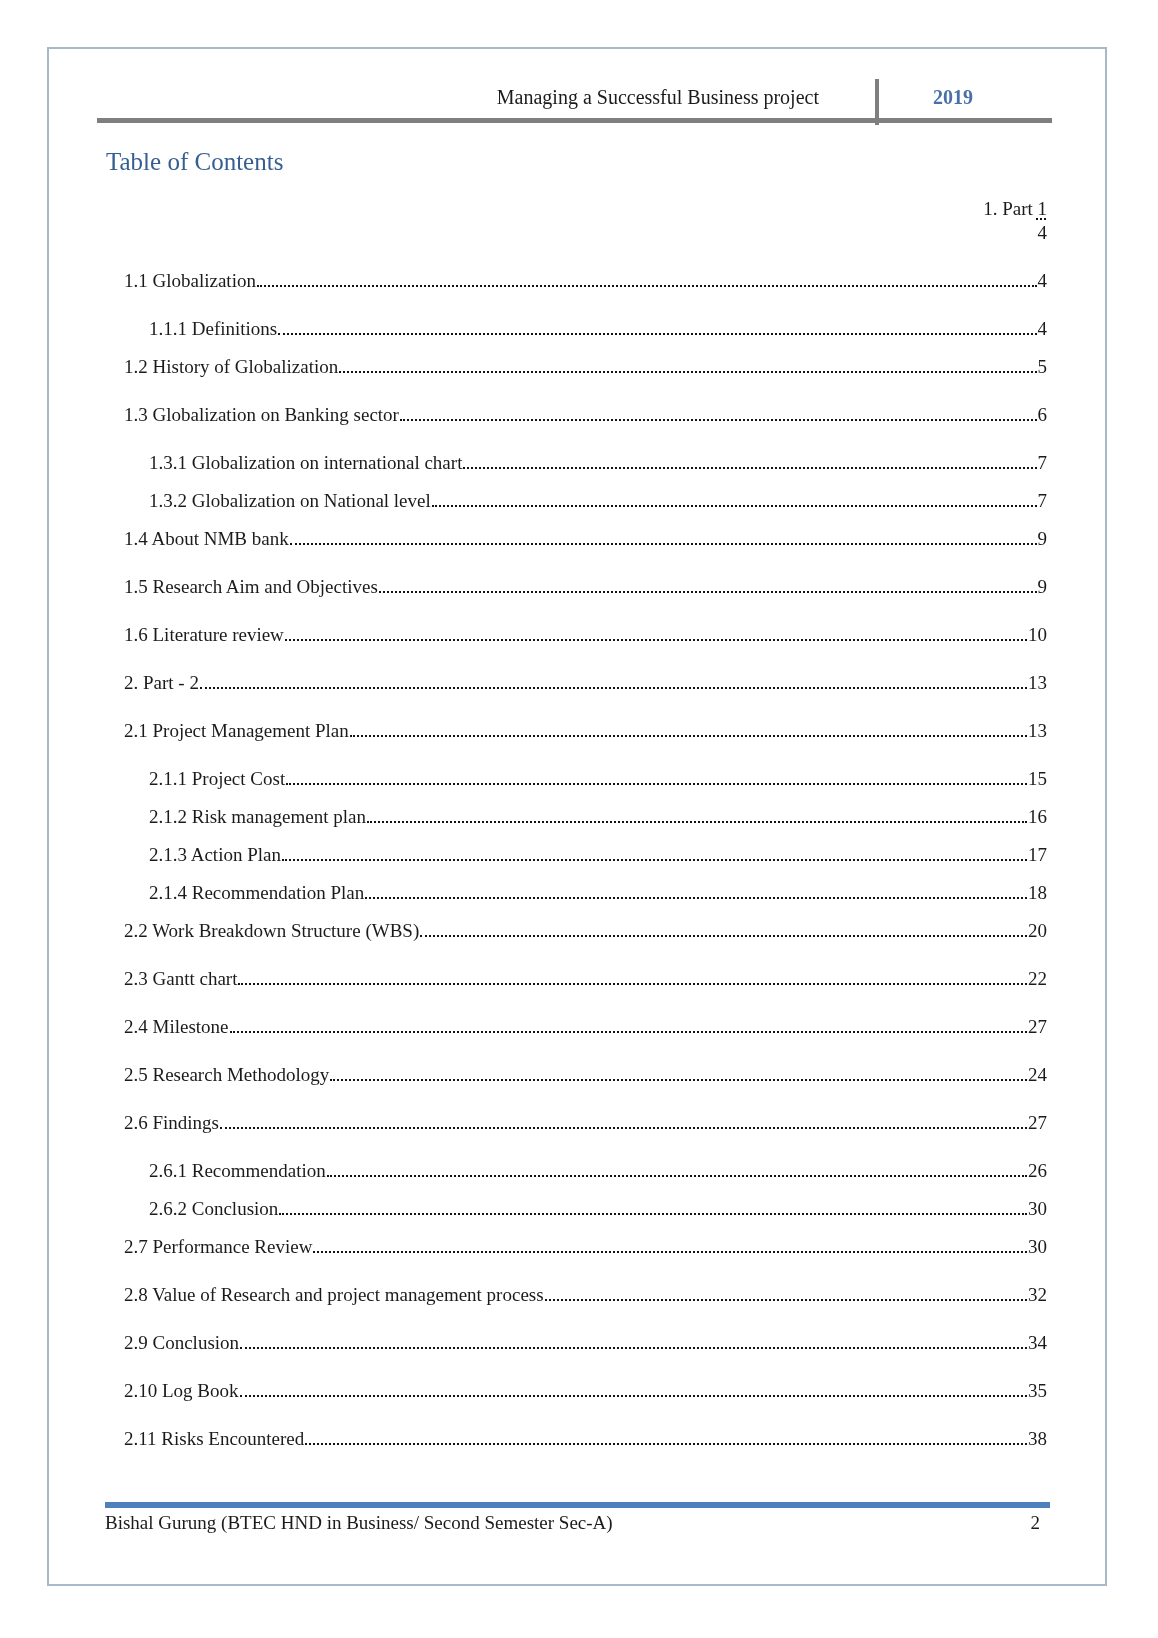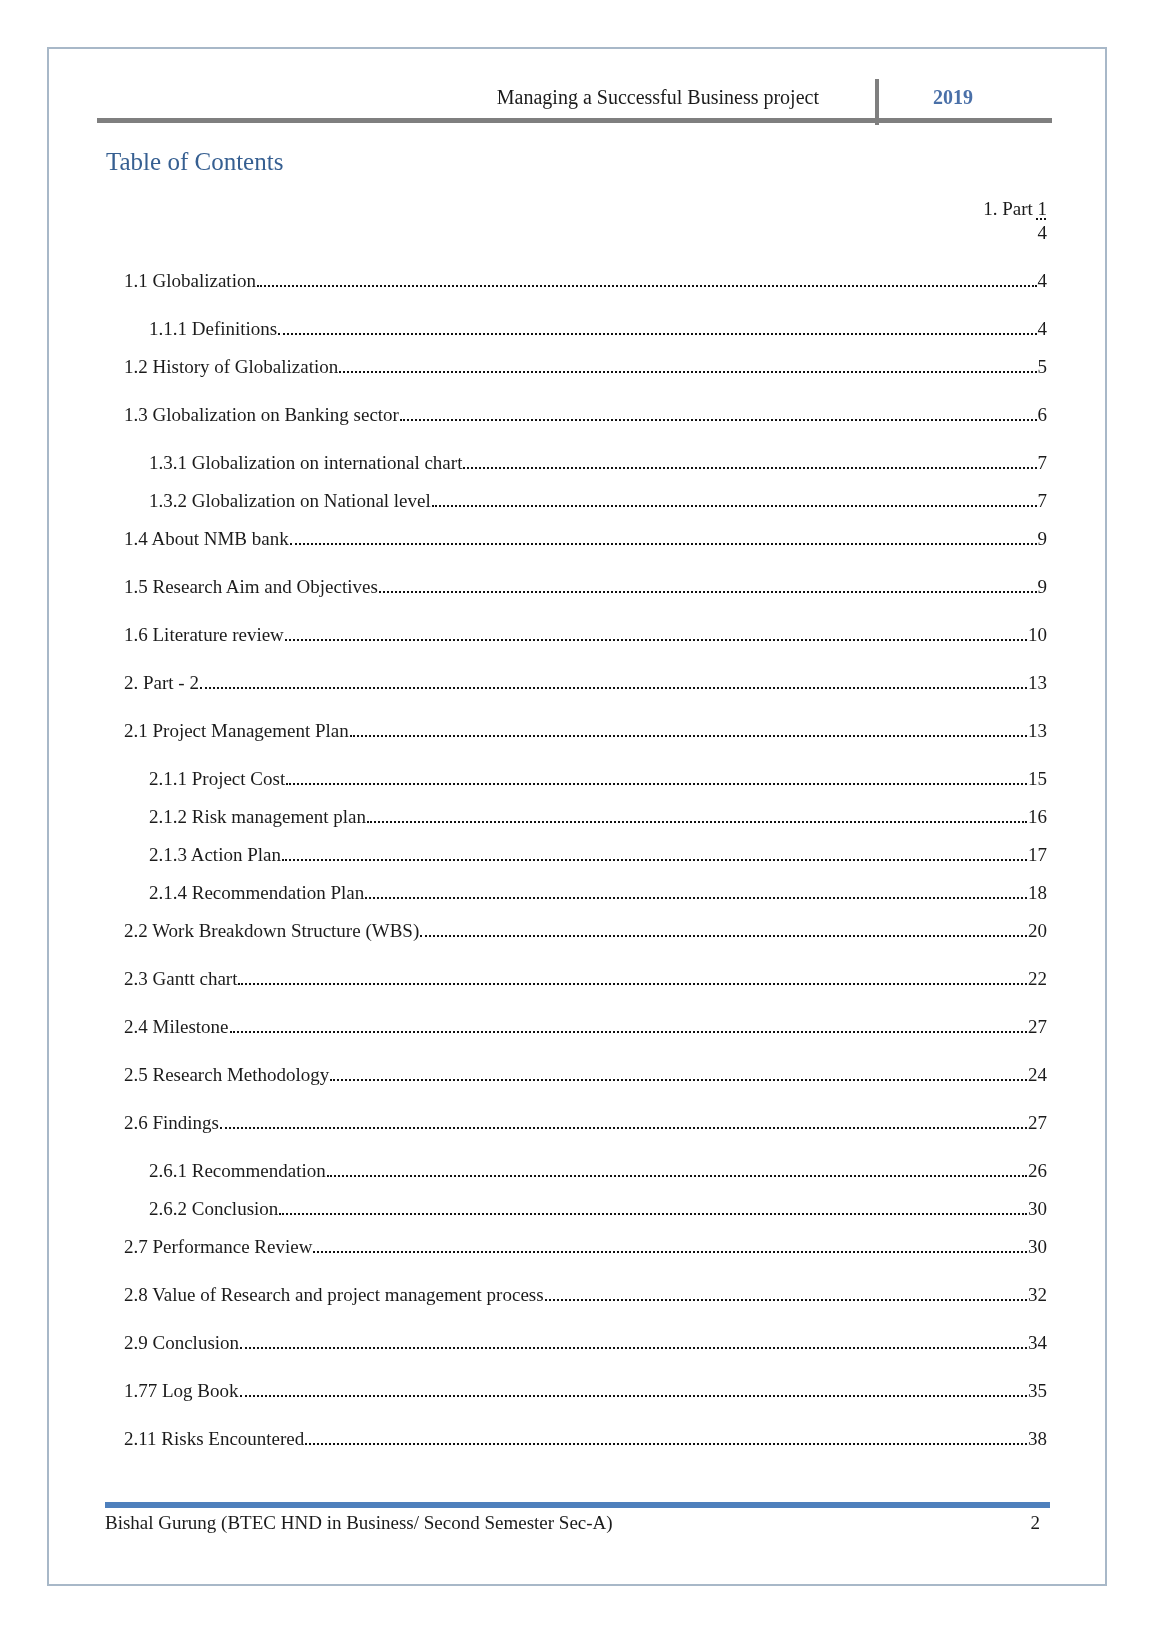--- a/index.html
+++ b/index.html
@@ -198,21 +198,21 @@
     <span class="toc-label">2.8 Value of Research and project management process</span>
     <span class="toc-leader"></span>
     <span class="toc-page">32</span>
   </div>
           <div class="toc-row lvl-2 after-big">
     <span class="toc-label">2.9 Conclusion</span>
     <span class="toc-leader"></span>
     <span class="toc-page">34</span>
   </div>
           <div class="toc-row lvl-2 after-big">
-    <span class="toc-label">1.77 Log Book</span>
+    <span class="toc-label">2.10 Log Book</span>
     <span class="toc-leader"></span>
     <span class="toc-page">35</span>
   </div>
           <div class="toc-row lvl-2">
     <span class="toc-label">2.11 Risks Encountered</span>
     <span class="toc-leader"></span>
     <span class="toc-page">38</span>
   </div>
         </div>
     </div>

